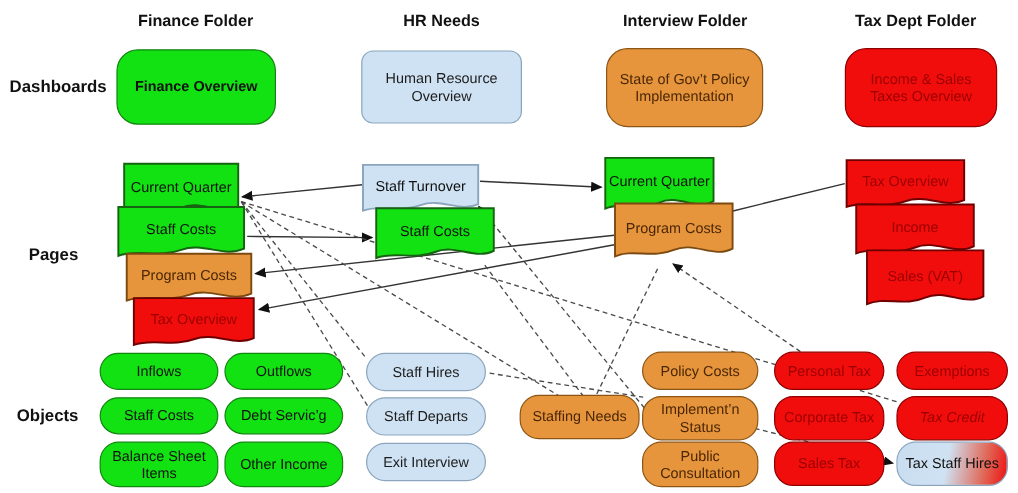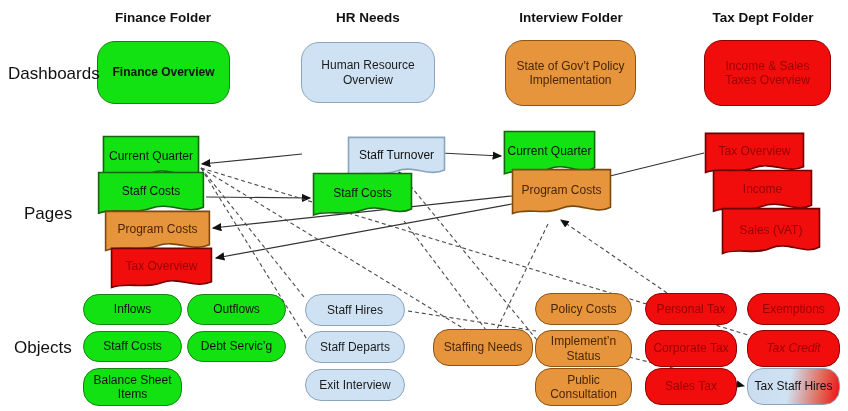--- a/index.html
+++ b/index.html
@@ -1,21 +1,21 @@
 <!DOCTYPE html>
 <html><head>
 <meta charset="utf-8">
 <style>
   html,body{margin:0;padding:0;background:#fff;}
   #stage{
     position:relative;width:848px;height:411px;background:#ffffff;overflow:hidden;
     font-family:"Liberation Sans", sans-serif;color:#111;
   }
   .hdr{position:absolute;font-weight:bold;font-size:13.5px;text-align:center;z-index:3;}
-  .rowlbl{position:absolute;font-weight:normal;font-size:17px;z-index:3;}
+  .rowlbl{position:absolute;font-weight:bold;font-size:14px;z-index:3;}
   .box{position:absolute;display:flex;align-items:center;justify-content:center;
        text-align:center;font-size:12px;line-height:1.18;box-sizing:border-box;z-index:2;}
   .dash{border-radius:18px;border:1.6px solid;padding:2px 6px;}
   .pill{border-radius:16px;border:1.6px solid;padding:1px 4px;}
   
   .doc{background:transparent;border:none;}
   .doc svg{position:absolute;left:0;top:0;width:100%;height:100%;overflow:visible;}
   .doc .lbl{position:relative;z-index:1;padding-bottom:8px;}
   .doc path{stroke-width:1.6;}
   
@@ -69,21 +69,21 @@
   <div class="hdr" style="left:83px;top:10px;width:160px;">Finance Folder</div>
   <div class="hdr" style="left:288px;top:10px;width:160px;">HR Needs</div>
   <div class="hdr" style="left:491px;top:10px;width:160px;">Interview Folder</div>
   <div class="hdr" style="left:683px;top:10px;width:160px;">Tax Dept Folder</div>
 
   <div class="rowlbl" style="left:8px;top:64px;">Dashboards</div>
   <div class="rowlbl" style="left:24px;top:204px;">Pages</div>
   <div class="rowlbl" style="left:14px;top:338px;">Objects</div>
 
   <div class="box dash green bold" style="left:97px;top:41px;width:133px;height:63px;">Finance Overview</div>
-  <div class="box dash blue" style="left:301px;top:42px;width:134px;height:61px;">Human Resource Overview</div>
+  <div class="box dash blue" style="left:301px;top:42px;width:134px;height:61px;border-radius:10px;">Human Resource Overview</div>
   <div class="box dash orange" style="left:505px;top:40px;width:131px;height:66px;">State of Gov’t Policy Implementation</div>
   <div class="box dash red" style="left:704px;top:40px;width:127px;height:66px;">Income &amp; Sales Taxes Overview</div>
 
   <div class="box doc green" style="left:102px;top:135px;width:98px;height:50px;">
     <svg viewBox="0 0 100 50" preserveAspectRatio="none">
         <path d="M1.5,1.5 L98.5,1.5 L98.5,37 C83,45 67,31 50,38 C33,45 16,37 1.5,43 Z" vector-effect="non-scaling-stroke"></path>
       </svg>
     <span class="lbl">Current Quarter</span>
   </div>
   <div class="box doc green" style="left:97px;top:171px;width:108px;height:49px;">
@@ -98,21 +98,21 @@
       </svg>
     <span class="lbl">Program Costs</span>
   </div>
   <div class="box doc red" style="left:110px;top:247px;width:103px;height:47px;">
     <svg viewBox="0 0 100 50" preserveAspectRatio="none">
         <path d="M1.5,1.5 L98.5,1.5 L98.5,37 C83,45 67,31 50,38 C33,45 16,37 1.5,43 Z" vector-effect="non-scaling-stroke"></path>
       </svg>
     <span class="lbl">Tax Overview</span>
   </div>
 
-  <div class="box doc blue" style="left:301px;top:136px;width:99px;height:46px;margin-left:46px;">
+  <div class="box doc blue" style="left:301px;top:136px;width:99px;height:46px;">
     <svg viewBox="0 0 100 50" preserveAspectRatio="none">
         <path d="M1.5,1.5 L98.5,1.5 L98.5,37 C83,45 67,31 50,38 C33,45 16,37 1.5,43 Z" vector-effect="non-scaling-stroke"></path>
       </svg>
     <span class="lbl">Staff Turnover</span>
   </div>
   <div class="box doc green" style="left:312px;top:172px;width:101px;height:50px;">
     <svg viewBox="0 0 100 50" preserveAspectRatio="none">
         <path d="M1.5,1.5 L98.5,1.5 L98.5,37 C83,45 67,31 50,38 C33,45 16,37 1.5,43 Z" vector-effect="non-scaling-stroke"></path>
       </svg>
     <span class="lbl">Staff Costs</span>
@@ -148,20 +148,21 @@
         <path d="M1.5,1.5 L98.5,1.5 L98.5,37 C83,45 67,31 50,38 C33,45 16,37 1.5,43 Z" vector-effect="non-scaling-stroke"></path>
       </svg>
     <span class="lbl">Sales (VAT)</span>
   </div>
 
   <div class="box pill green" style="left:83px;top:294px;width:99px;height:31px;">Inflows</div>
   <div class="box pill green" style="left:187px;top:294px;width:99px;height:31px;">Outflows</div>
   <div class="box pill green" style="left:83px;top:331px;width:99px;height:31px;">Staff Costs</div>
   <div class="box pill green" style="left:187px;top:331px;width:99px;height:31px;">Debt Servic’g</div>
   <div class="box pill green" style="left:83px;top:368px;width:99px;height:38px;">Balance Sheet Items</div>
+  <div class="box pill green" style="left:187px;top:368px;width:99px;height:38px;">Other Income</div>
 
   <div class="box pill blue" style="left:305px;top:294px;width:100px;height:32px;">Staff Hires</div>
   <div class="box pill blue" style="left:305px;top:331px;width:100px;height:32px;">Staff Departs</div>
   <div class="box pill blue" style="left:305px;top:369px;width:100px;height:32px;">Exit Interview</div>
 
   <div class="box pill orange" style="left:535px;top:293px;width:97px;height:32px;">Policy Costs</div>
 
   <div class="box pill orange" style="left:433px;top:329px;width:100px;height:37px;">Staffing Needs</div>
   <div class="box pill orange" style="left:535px;top:330px;width:97px;height:37px;">Implement’n Status</div>
   <div class="box pill orange" style="left:535px;top:368px;width:97px;height:38px;">Public Consultation</div>

